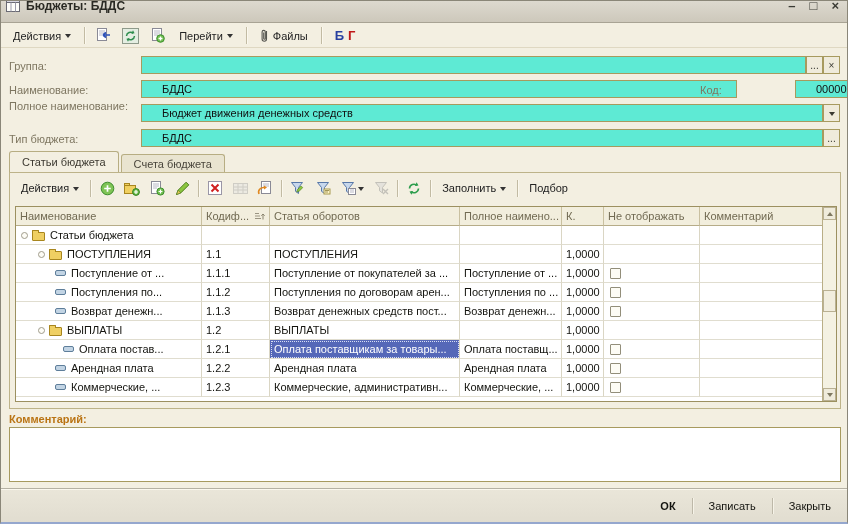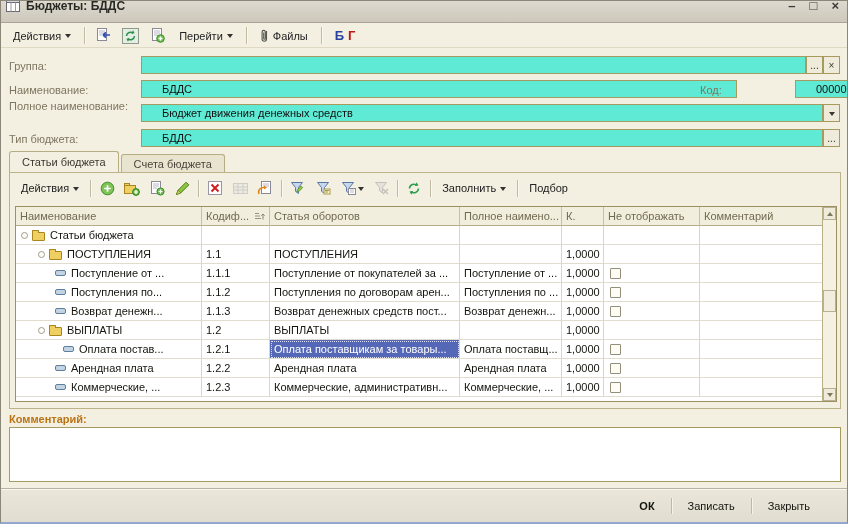--- a/index.html
+++ b/index.html
@@ -80,21 +80,21 @@
   .tri-d { width:0;height:0;border-left:3px solid transparent;border-right:3px solid transparent;border-top:4px solid #7E7860;}
   .sthumb { position:absolute; left:0; top:83px; width:13px; height:22px; background:#F1EDDE;
     border:1px solid #B9B093; }
   
   .comment-label { position:absolute; top:412px; left:8px; font-weight:bold; color:#BA7414;text-align:center; }
   .comment-box { position:absolute; top:426px; left:8px; width:832px; height:55px;
     border:1px solid #A79A5E; background:#fff; resize:none; font-family:"Liberation Sans",sans-serif;
     font-size:11px; padding:3px; }
   .footer { position:absolute; left:0; right:0; top:487px; bottom:0;
     background:linear-gradient(#EAE6D9,#E1DDD0); border-top:1px solid #B5B1A3; box-shadow:0 1px 0 #FBF8EE inset;
-    display:flex; align-items:center; justify-content:flex-end; padding:0 27px; gap:6px; }
+    display:flex; align-items:center; justify-content:flex-end; padding:0 6px; gap:6px; }
   .fbtn { padding:3px 10px; color:#14140f; white-space:nowrap; }
   .fbtn.bold { font-weight:bold; }
   .fsep { width:1px; height:16px; background:#BDB8A8; box-shadow:1px 0 0 #F6F3E8; }
   svg { display:block; }
 </style>
 </head>
 <body>
 
 <div class="window" style="--sel: #5568B8;">
 

